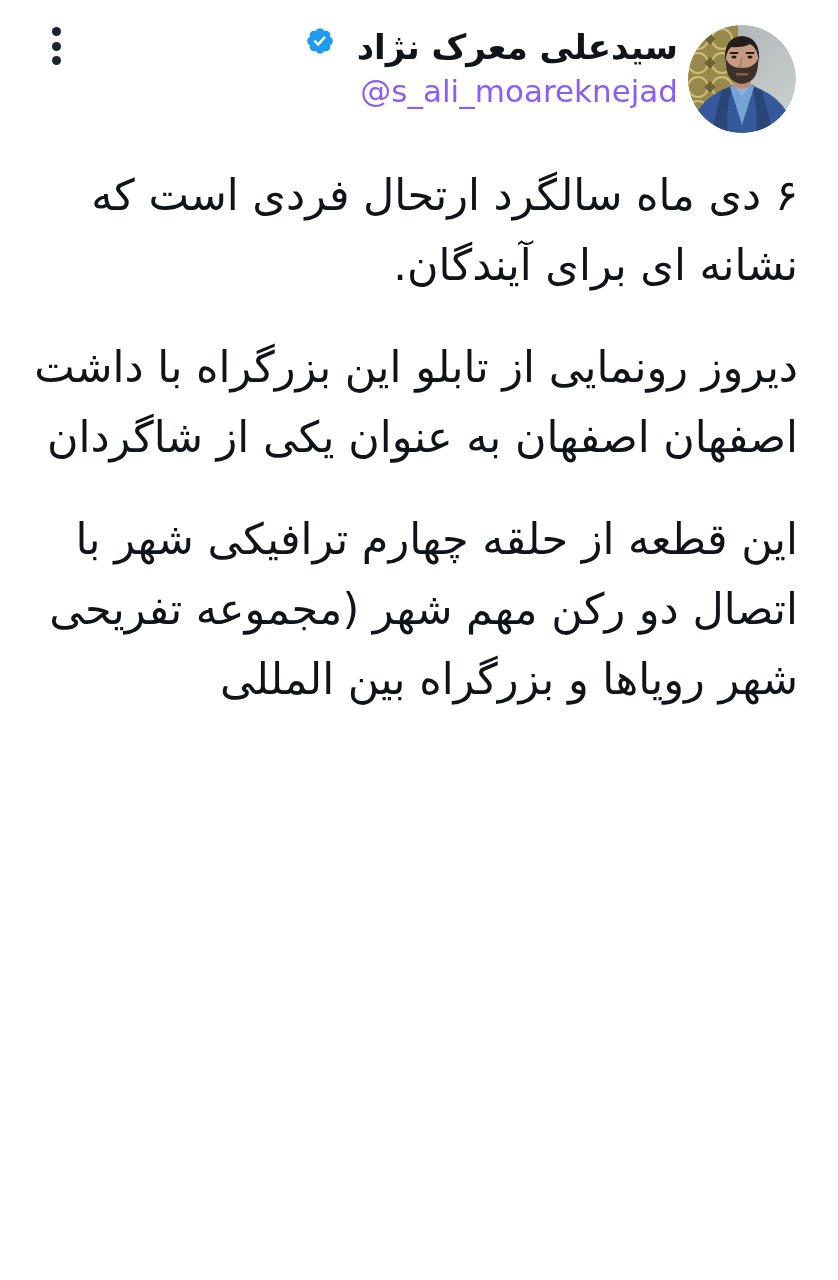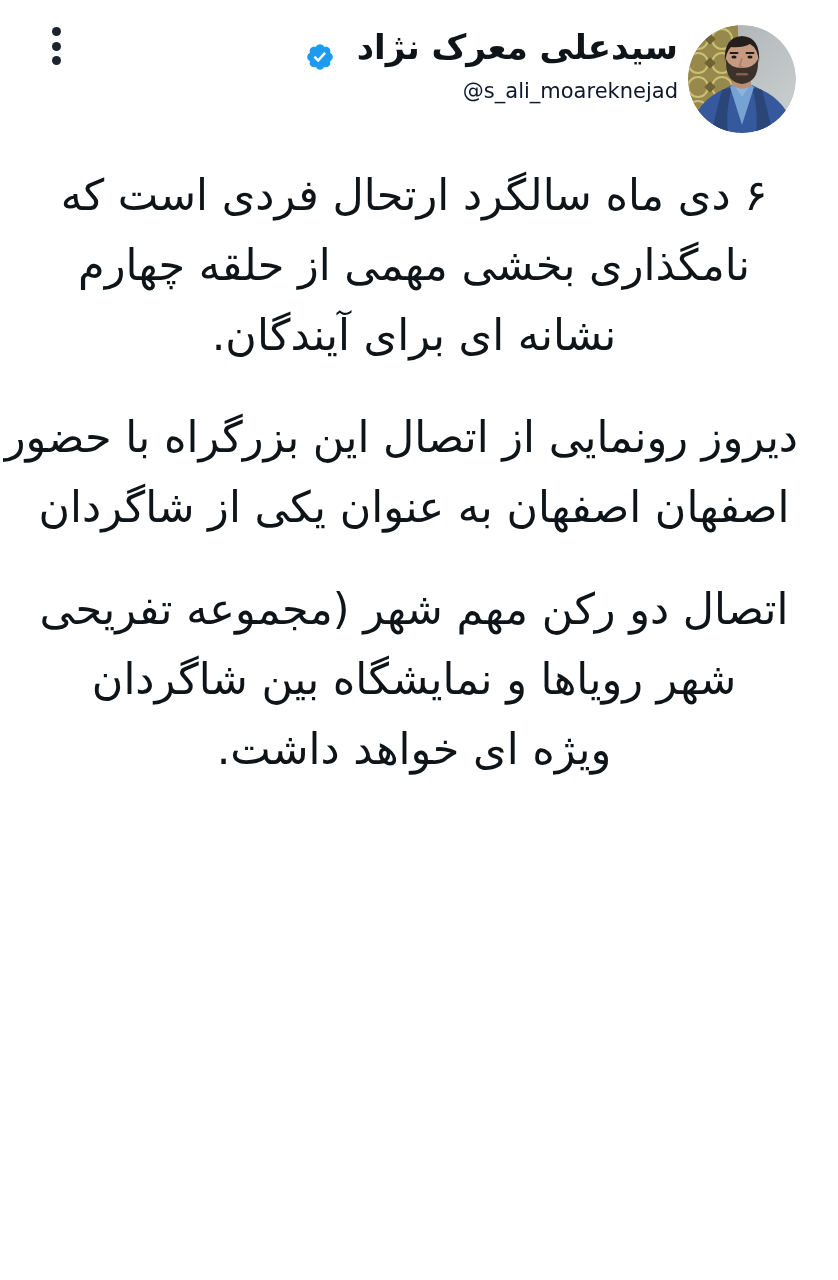--- a/index.html
+++ b/index.html
@@ -25,30 +25,30 @@
     width:108px; height:108px; border-radius:50%; overflow:hidden;
   }
   .name-block {
     position:absolute; right:160px; top:24px;
     text-align:right; direction:rtl;
     white-space:nowrap;
   }
   .display-name {
     font-size:34px; font-weight:bold; color:#0f1419;
     line-height:46px;
-    display:inline-flex; align-items:flex-end; gap:22px;
+    display:inline-flex; align-items:flex-start; gap:22px;
   }
   .verified { width:30px; height:30px; flex:0 0 auto; position:relative; top:2px; }
   .handle {
-    font-size:21px; color:#0f172a; line-height:38px; margin-top:2px;
+    font-size:31px; color:#8b5cf6; line-height:38px; margin-top:2px;
     direction:ltr; unicode-bidi:isolate; display:block;
   }
   .tweet-body {
     direction:rtl;
-    text-align:center;
+    text-align:right;
     padding:0 40px 0 30px;
     margin-top:22px;
     font-size:43px;
     color:#0f1419;
     overflow:hidden;
   }
   .para { margin-bottom:32px; }
   .para:last-child { margin-bottom:0; }
   .tline {
     line-height:70px; height:70px;
@@ -131,25 +131,24 @@
 
         <path d="M54,33 L51.5,41 L55,42" stroke="#a97f68" stroke-width="1.6" fill="none"></path>
       </g>
     </svg>
   </div>
 </div>
 
 <div class="tweet-body">
   <div class="para">
     <div class="tline">۶ دی ماه سالگرد ارتحال فردی است که</div>
-    <div class="tline">نامگذاری بخشی مهمی از حلقه چهارم</div>
     <div class="tline">نشانه ای برای آیندگان.</div>
   </div>
   <div class="para">
-    <div class="tline">دیروز رونمایی از اتصال این بزرگراه با حضور</div>
+    <div class="tline">دیروز رونمایی از تابلو این بزرگراه با داشت</div>
     <div class="tline">اصفهان اصفهان به عنوان یکی از شاگردان</div>
   </div>
   <div class="para">
+    <div class="tline">این قطعه از حلقه چهارم ترافیکی شهر با</div>
     <div class="tline">اتصال دو رکن مهم شهر (مجموعه تفریحی</div>
-    <div class="tline">شهر رویاها و نمایشگاه بین شاگردان</div>
-    <div class="tline">ویژه ای خواهد داشت.</div>
+    <div class="tline">شهر رویاها و بزرگراه بین المللی</div>
   </div>
 </div>
 
 </body></html>

